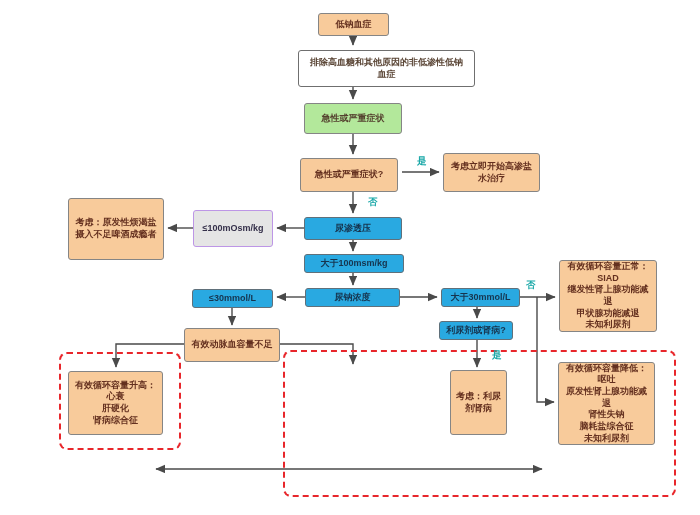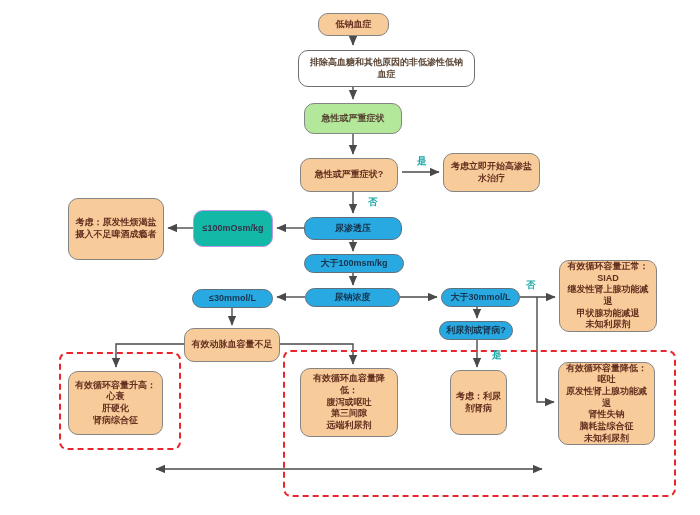--- a/index.html
+++ b/index.html
@@ -5,29 +5,29 @@
   html,body { margin:0; padding:0; background:#ffffff; }
   #canvas {
     position:relative; width:700px; height:515px; background:#ffffff;
     font-family:"Liberation Sans","DejaVu Sans",sans-serif; overflow:hidden;
   }
   svg.wires { position:absolute; left:0; top:0; width:700px; height:515px; }
   .node {
     position:absolute; box-sizing:border-box;
     display:flex; align-items:center; justify-content:center;
     text-align:center; white-space:pre-line;
-    border:1.5px solid #858585; border-radius:10px;
+    border:1.5px solid #858585; border-radius:3px;
     font-size:9px; line-height:1.3; font-weight:600; padding:1px 2px;
     z-index:2;
   }
   .orange { background:#f8cb9b; color:#64301f; }
   .blue   { background:#29a9e1; color:#16344e; border-color:#60707a;text-align:right; }
   .green  { background:#b3e89b; color:#54402e; }
   .white  { background:#ffffff; color:#5a4535; border-color:#6f6f6f;margin-left:32px; }
-  .purple { background:#14b8a6; color:#35304a; border:1px solid #bd96e6; }
+  .purple { background:#e5e5e5; color:#35304a; border:1px solid #bd96e6; }
   .decision-label {
     position:absolute; font-size:9.5px; font-weight:700; color:#18a7a7; z-index:3;
   }
   .dashed-region {
     position:absolute; border:2px dashed #e8262b; border-radius:8px;
     background:transparent; z-index:1;
   }
 </style>
 </head>
 <body>
@@ -98,25 +98,20 @@
 
   <div class="node blue" style="left:439px;top:321px;width:74px;height:19px">利尿剂或肾病?</div>
 
   <div class="node orange" style="left:68px;top:371px;width:95px;height:64px">有效循环容量升高：
 心衰
 肝硬化
 肾病综合征</div>
 
   <div class="node orange" style="left:184px;top:328px;width:96px;height:34px">有效动脉血容量不足</div>
 
-  <div class="node orange" style="left:300px;top:368px;width:98px;height:69px">有效循环血容量降
-低：
-腹泻或呕吐
-第三间隙
-远端利尿剂</div>
 
   <div class="node orange" style="left:450px;top:370px;width:57px;height:65px">考虑：利尿
 剂肾病</div>
 
   <div class="node orange" style="left:559px;top:260px;width:98px;height:72px">有效循环容量正常：
 SIAD
 继发性肾上腺功能减
 退
 甲状腺功能减退
 未知利尿剂</div>

